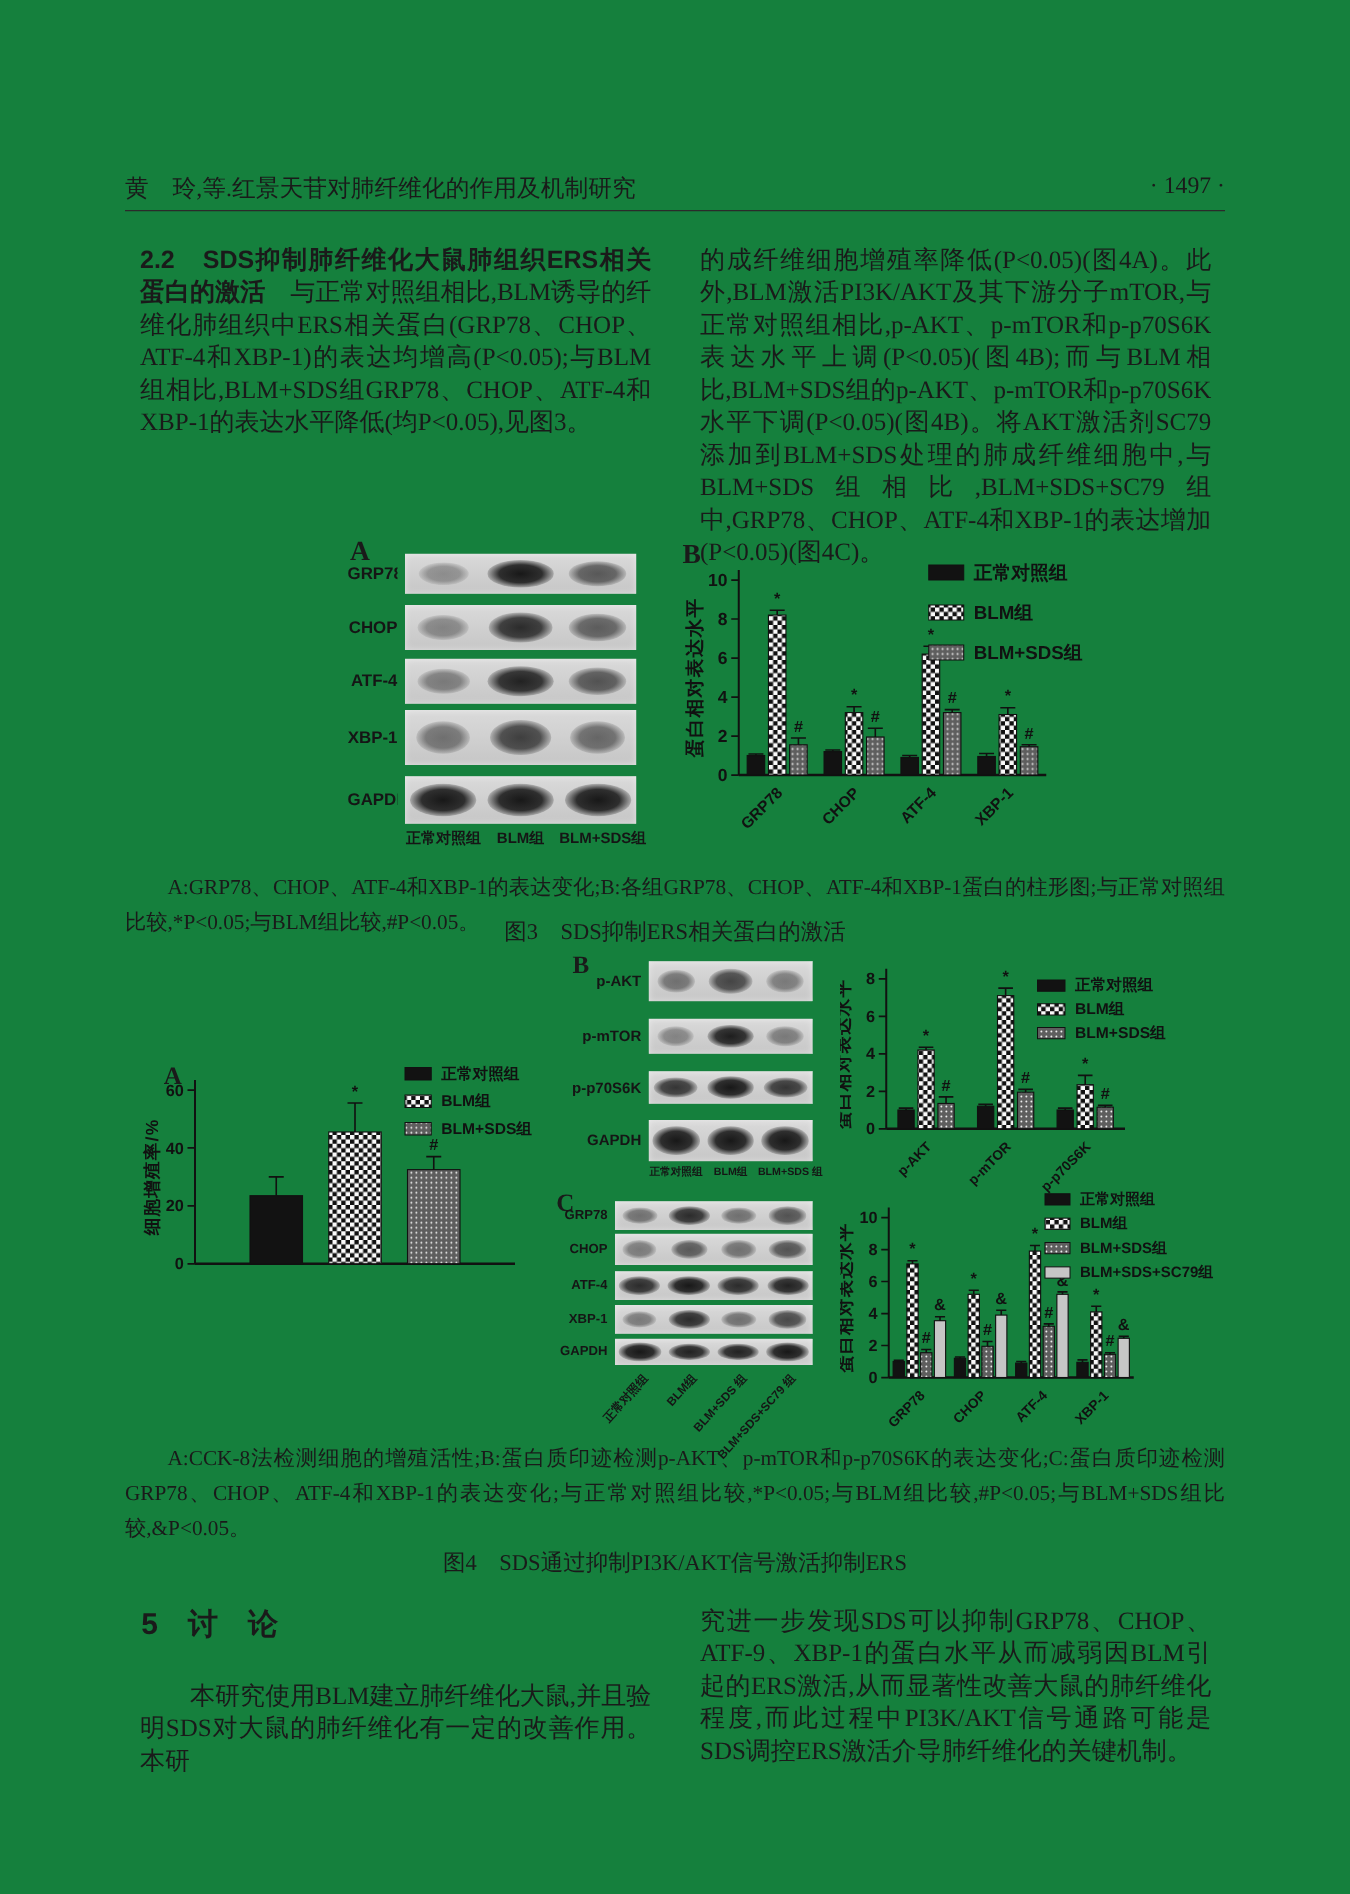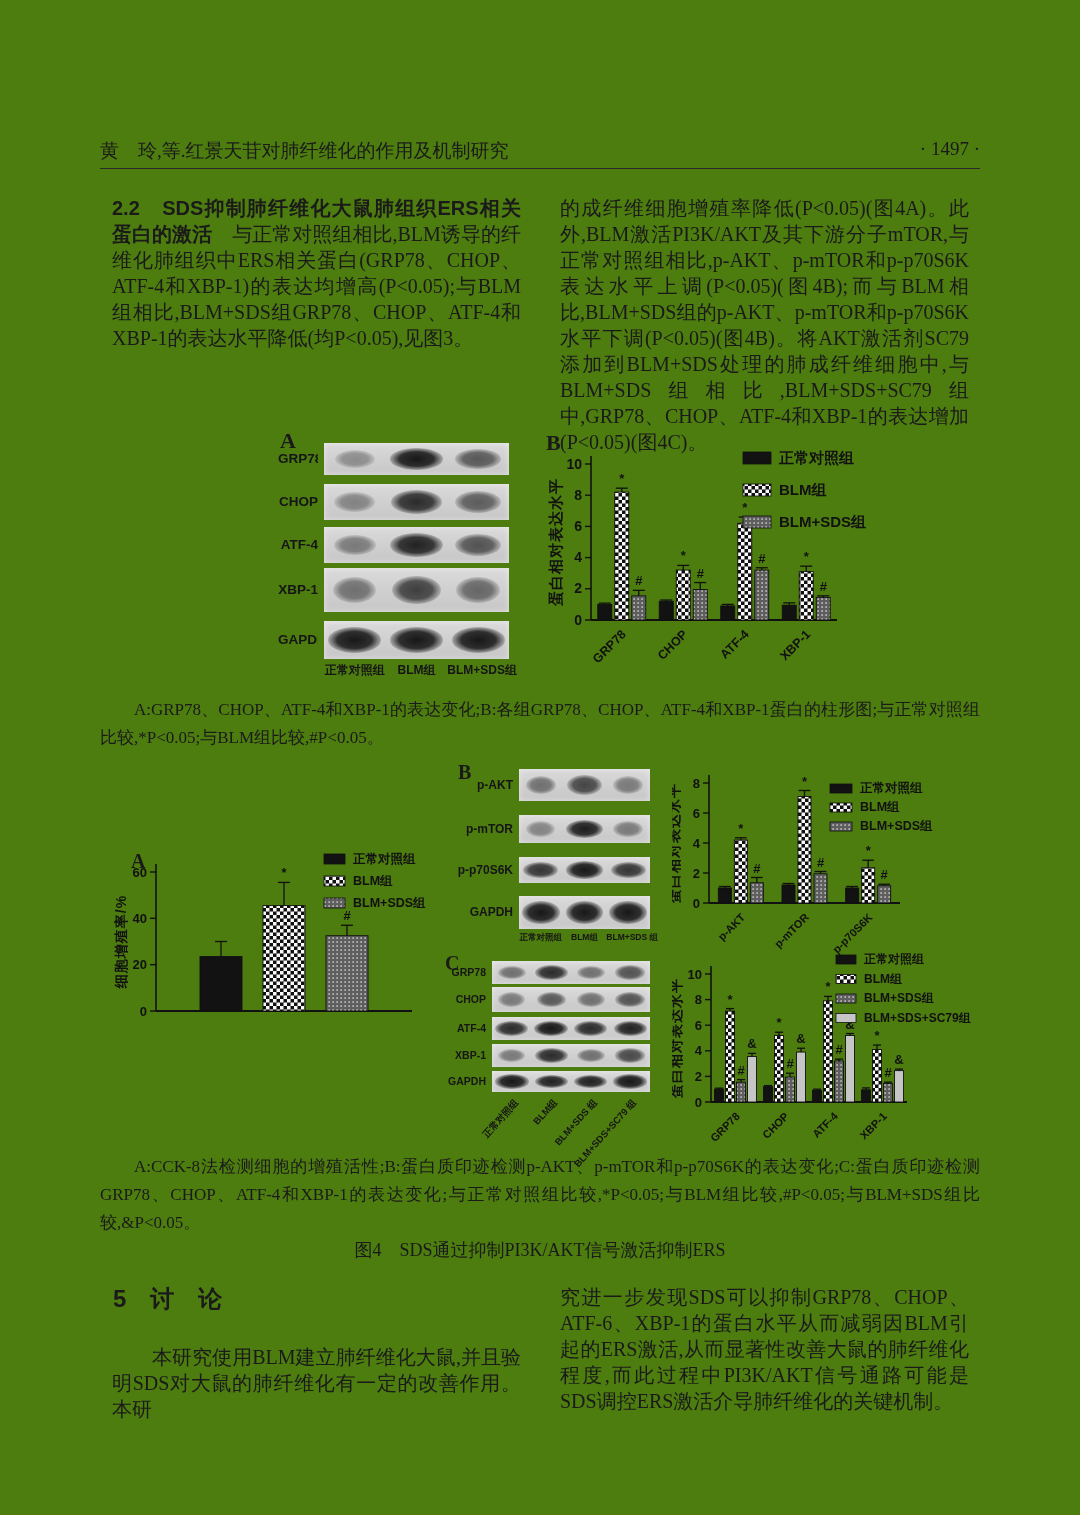--- a/index.html
+++ b/index.html
@@ -1,16 +1,16 @@
 <!DOCTYPE html>
 <html><head>
 <meta charset="utf-8">
 <style>
   html,body{margin:0;padding:0;background:#ffffff;}
-  .page{position:relative;width:1080px;height:1515px;background:#4d7c0f;overflow:hidden;
+  .page{position:relative;width:1080px;height:1515px;background:#15803d;overflow:hidden;
         font-family:"Liberation Serif","DejaVu Serif",serif;color:#1a1a1a;}
   .hdr{position:absolute;left:100px;top:138px;width:880px;display:flex;justify-content:space-between;
        font-size:19px;}
   .hdr-rule{position:absolute;left:100px;top:168px;width:880px;height:0;border-top:1.6px solid #2a2a2a;}
   .col{position:absolute;width:433px;font-size:20px;line-height:26px;text-align:justify;}
   .col p{margin:12px;}
   .col b{font-family:"Liberation Sans","DejaVu Sans",sans-serif;font-weight:bold;}
   .panel-letter{position:absolute;font-size:22px;font-weight:bold;font-family:"Liberation Serif","DejaVu Serif",serif;}
   .chart-box{position:absolute;}
   .blot-box{position:absolute;}
@@ -170,20 +170,21 @@
         <text x="278.25" y="160.82" text-anchor="middle" font-size="13" font-weight="bold">#</text>
         <text x="266.25" y="205" text-anchor="end" font-size="12.5" font-weight="bold" transform="rotate(-45 266.25 205)">XBP-1</text>
         <rect x="198" y="22" width="28" height="12" fill="#121212" stroke="#111" stroke-width="0.8"></rect>
         <text x="234" y="33" font-size="15" font-weight="bold">正常对照组</text>
         <rect x="198" y="54" width="28" height="12" fill="url(#fig3B-checker)" stroke="#111" stroke-width="0.8"></rect>
         <text x="234" y="65" font-size="15" font-weight="bold">BLM组</text>
         <rect x="198" y="86" width="28" height="12" fill="url(#fig3B-dots)" stroke="#111" stroke-width="0.8"></rect>
         <text x="234" y="97" font-size="15" font-weight="bold">BLM+SDS组</text>
       </svg></div>
   <div class="caption" style="top:696px;">A:GRP78、CHOP、ATF-4和XBP-1的表达变化;B:各组GRP78、CHOP、ATF-4和XBP-1蛋白的柱形图;与正常对照组比较,*P&lt;0.05;与BLM组比较,#P&lt;0.05。</div>
+  <div class="fig-title" style="top:733px;">图3　SDS抑制ERS相关蛋白的激活</div>
 
   <div class="panel-letter" style="left:131px;top:850px;font-size:20px;">A</div>
   <div class="chart-box" id="chart-fig4A" style="left: 112px; top: 845px; width: 335px; height: 208px;"><svg width="335" height="208">
         <defs>
           <pattern id="fig4A-checker" width="7" height="7" patternUnits="userSpaceOnUse">
             <rect width="7" height="7" fill="#101010"></rect>
             <rect x="0" y="0" width="3.5" height="3.5" fill="#fafafa"></rect>
             <rect x="3.5" y="3.5" width="3.5" height="3.5" fill="#fafafa"></rect>
           </pattern>
           <pattern id="fig4A-dots" width="4" height="4" patternUnits="userSpaceOnUse">
@@ -482,16 +483,16 @@
       </svg></div>
 
   <div class="caption" style="top:1153px;">A:CCK-8法检测细胞的增殖活性;B:蛋白质印迹检测p-AKT、p-mTOR和p-p70S6K的表达变化;C:蛋白质印迹检测GRP78、CHOP、ATF-4和XBP-1的表达变化;与正常对照组比较,*P&lt;0.05;与BLM组比较,#P&lt;0.05;与BLM+SDS组比较,&amp;P&lt;0.05。</div>
   <div class="fig-title" style="top:1238px;">图4　SDS通过抑制PI3K/AKT信号激活抑制ERS</div>
 
   <div class="disc-head">5　讨　论</div>
   <div class="col" style="left:100px;top:1332px;">
     <p style="text-indent:2em;">本研究使用BLM建立肺纤维化大鼠,并且验明SDS对大鼠的肺纤维化有一定的改善作用。本研</p>
   </div>
   <div class="col" style="left:548px;top:1272px;">
-    <p>究进一步发现SDS可以抑制GRP78、CHOP、ATF-6、XBP-1的蛋白水平从而减弱因BLM引起的ERS激活,从而显著性改善大鼠的肺纤维化程度,而此过程中PI3K/AKT信号通路可能是SDS调控ERS激活介导肺纤维化的关键机制。</p>
+    <p>究进一步发现SDS可以抑制GRP78、CHOP、ATF-9、XBP-1的蛋白水平从而减弱因BLM引起的ERS激活,从而显著性改善大鼠的肺纤维化程度,而此过程中PI3K/AKT信号通路可能是SDS调控ERS激活介导肺纤维化的关键机制。</p>
   </div>
 
 </div>
 
 </body></html>

